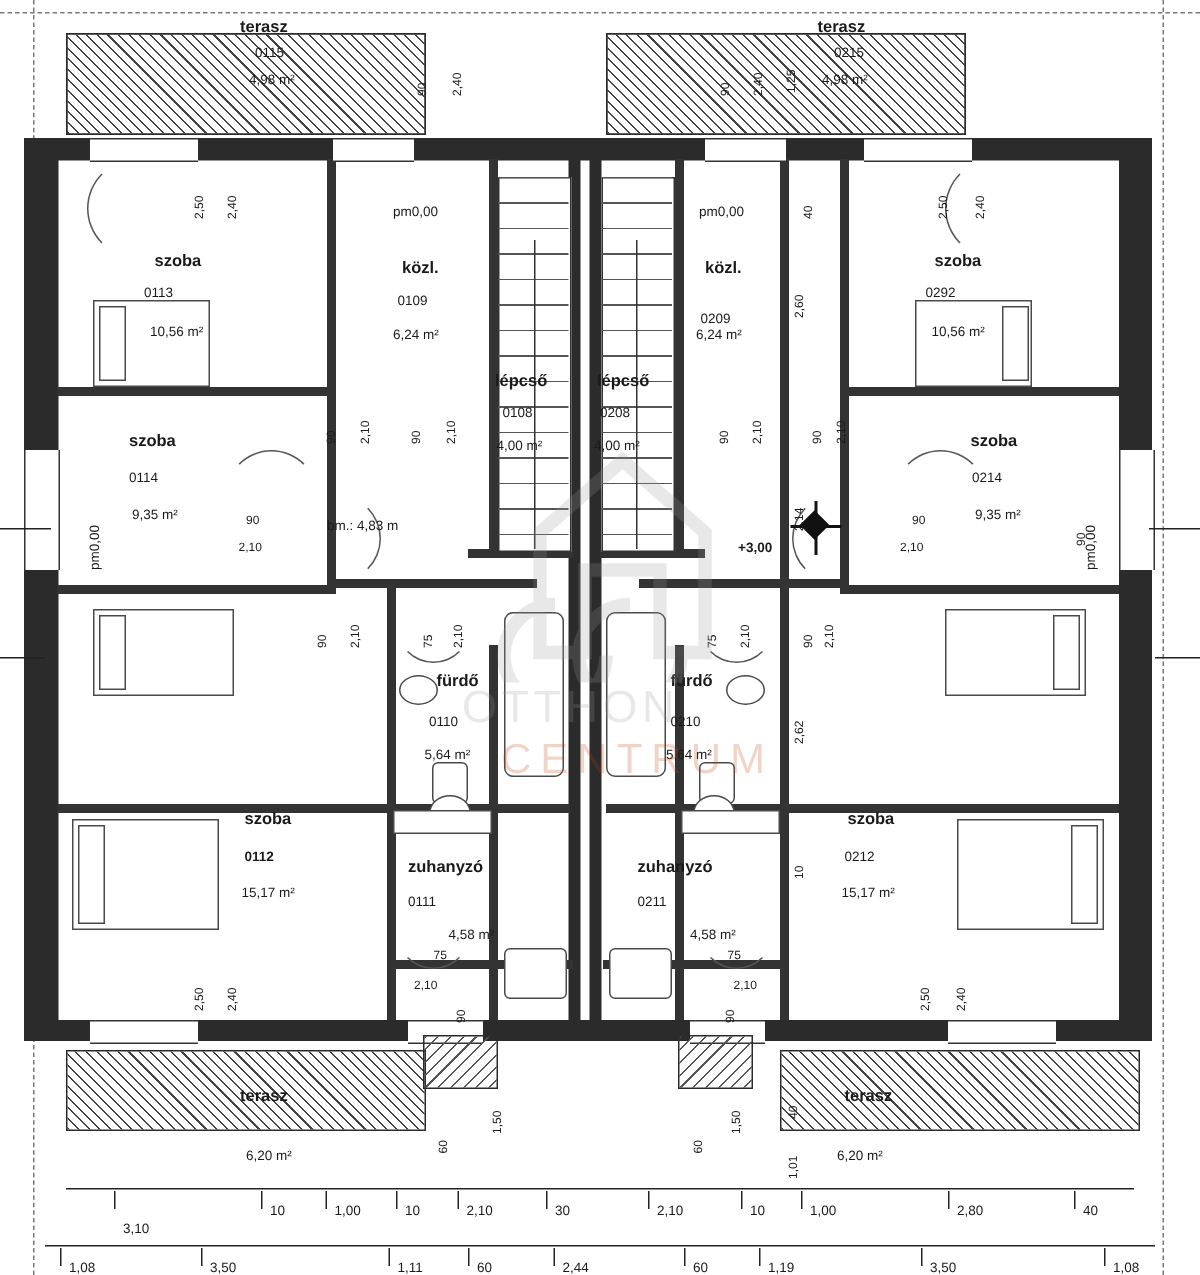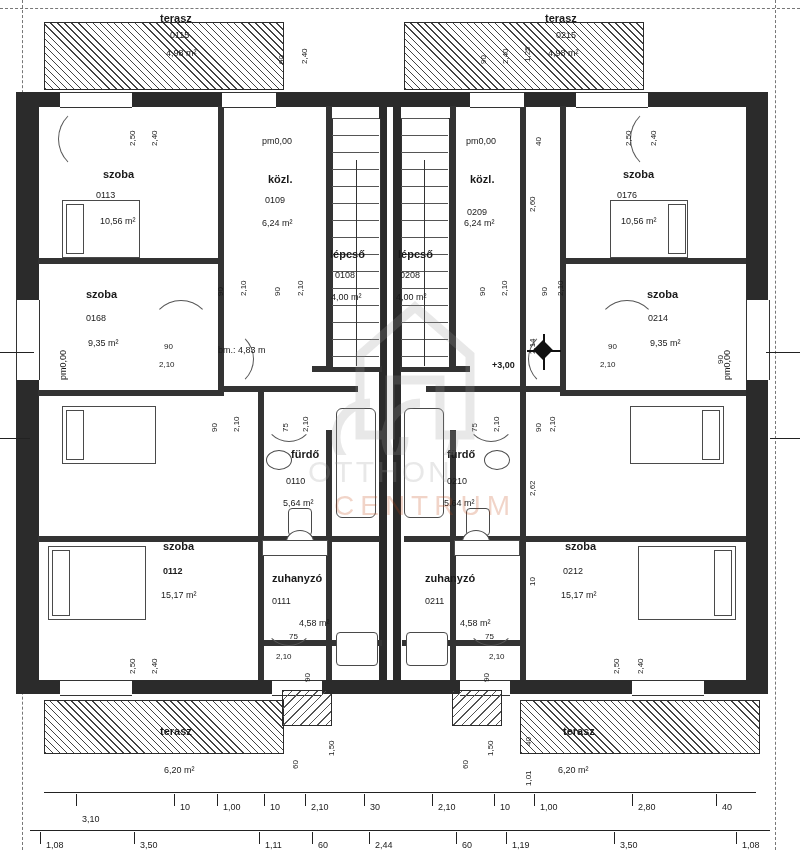--- a/index.html
+++ b/index.html
@@ -173,41 +173,41 @@
 
   <div class="lbl b" style="left:545px;top:12px;">terasz</div>
   <div class="lbl sm" style="left:556px;top:30px;">0215</div>
   <div class="lbl sm" style="left:548px;top:48px;">4,98 m²</div>
 
   <div class="lbl b" style="left:103px;top:168px;">szoba</div>
   <div class="lbl sm" style="left:96px;top:190px;">0113</div>
   <div class="lbl sm" style="left:100px;top:216px;">10,56 m²</div>
 
   <div class="lbl b" style="left:623px;top:168px;">szoba</div>
-  <div class="lbl sm" style="left:617px;top:190px;">0176</div>
+  <div class="lbl sm" style="left:617px;top:190px;">0292</div>
   <div class="lbl sm" style="left:621px;top:216px;">10,56 m²</div>
 
   <div class="lbl b" style="left:268px;top:173px;">közl.</div>
   <div class="lbl sm" style="left:265px;top:195px;">0109</div>
   <div class="lbl sm" style="left:262px;top:218px;">6,24 m²</div>
 
   <div class="lbl b" style="left:470px;top:173px;">közl.</div>
   <div class="lbl sm" style="left:467px;top:207px;">0209</div>
   <div class="lbl sm" style="left:464px;top:218px;">6,24 m²</div>
 
   <div class="lbl b" style="left:330px;top:248px;">lépcső</div>
   <div class="lbl sm" style="left:335px;top:270px;">0108</div>
   <div class="lbl sm" style="left:331px;top:292px;">4,00 m²</div>
 
   <div class="lbl b" style="left:398px;top:248px;">lépcső</div>
   <div class="lbl sm" style="left:400px;top:270px;">0208</div>
   <div class="lbl sm" style="left:396px;top:292px;">4,00 m²</div>
 
   <div class="lbl b" style="left:86px;top:288px;">szoba</div>
-  <div class="lbl sm" style="left:86px;top:313px;">0168</div>
+  <div class="lbl sm" style="left:86px;top:313px;">0114</div>
   <div class="lbl sm" style="left:88px;top:338px;">9,35 m²</div>
 
   <div class="lbl b" style="left:647px;top:288px;">szoba</div>
   <div class="lbl sm" style="left:648px;top:313px;">0214</div>
   <div class="lbl sm" style="left:650px;top:338px;">9,35 m²</div>
 
   <div class="lbl b" style="left:291px;top:448px;">fürdő</div>
   <div class="lbl sm" style="left:286px;top:476px;">0110</div>
   <div class="lbl sm" style="left:283px;top:498px;">5,64 m²</div>
 

